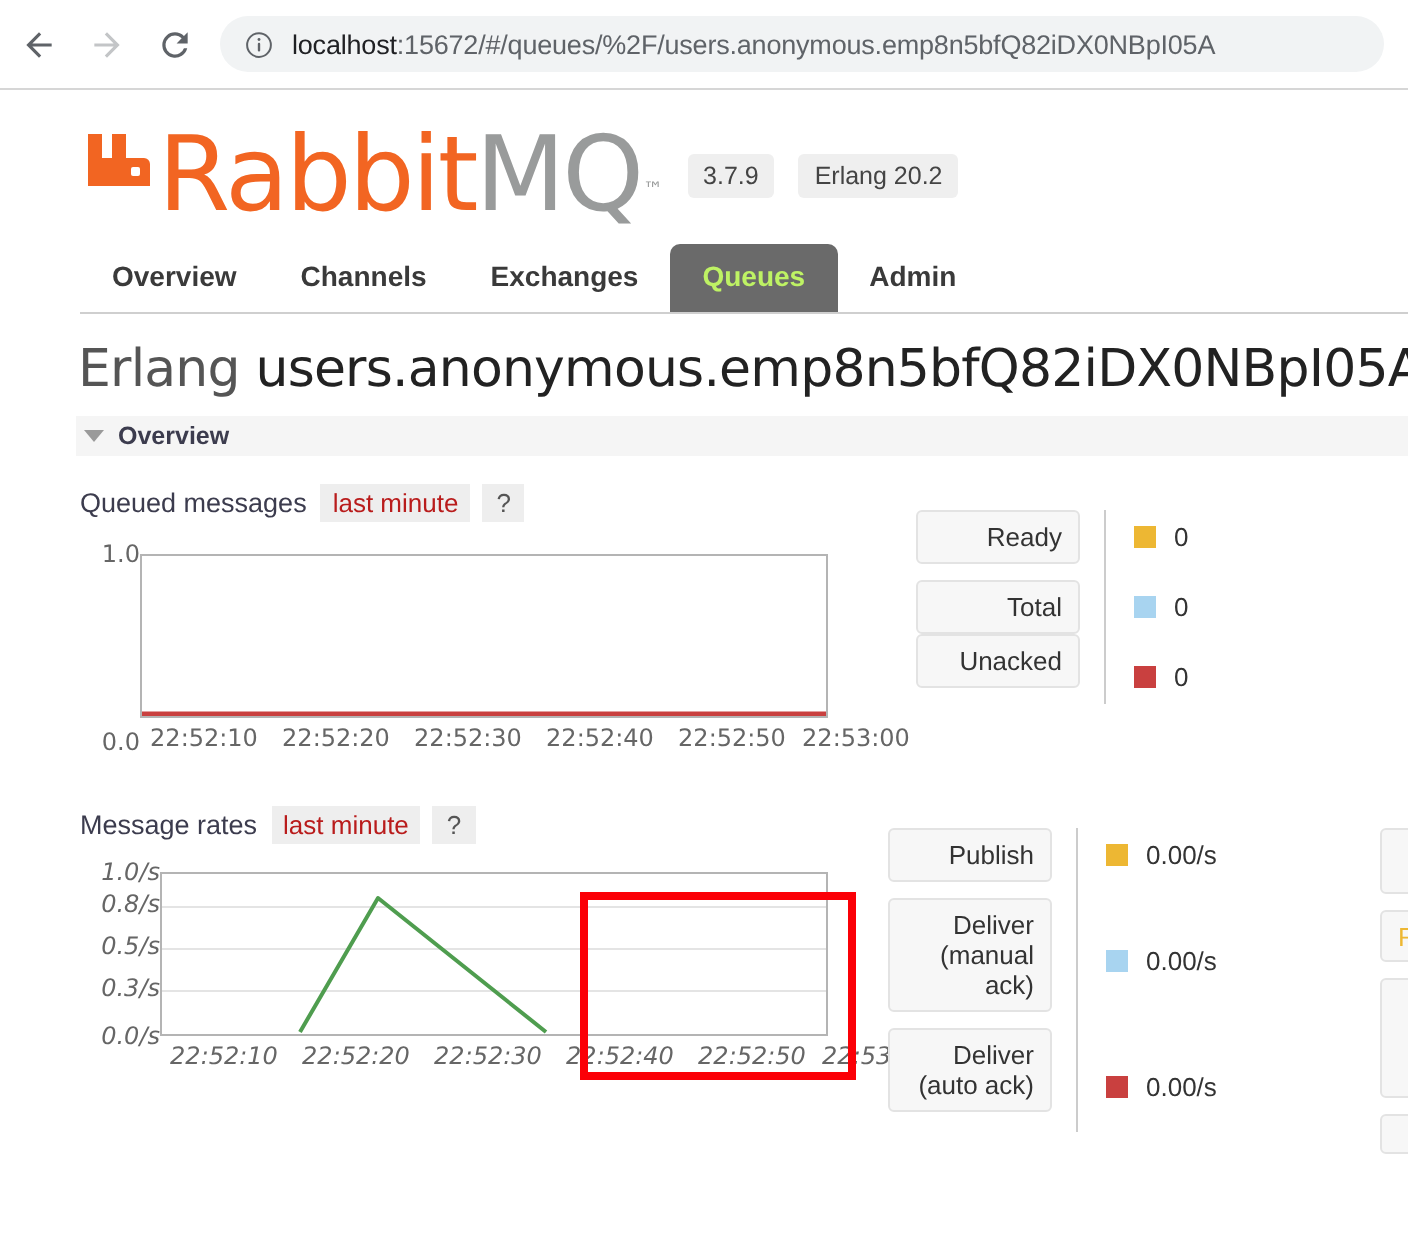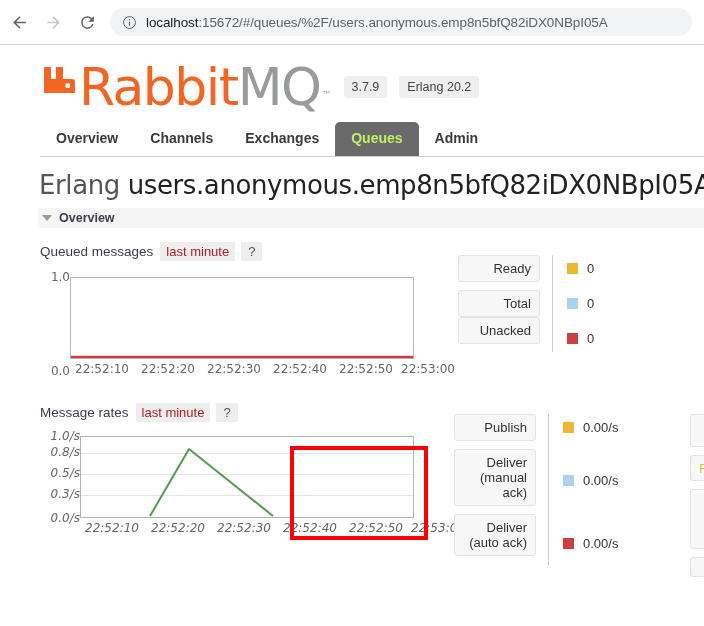--- a/index.html
+++ b/index.html
@@ -384,21 +384,21 @@
       <div class="xaxis" style="left:40px; top:99px; width:334px;">
         <span class="xtick" style="left:32px;">22:52:10</span>
         <span class="xtick" style="left:98px;">22:52:20</span>
         <span class="xtick" style="left:164px;">22:52:30</span>
         <span class="xtick" style="left:230px;">22:52:40</span>
         <span class="xtick" style="left:296px;">22:52:50</span>
         <span class="xtick" style="left:358px;">22:53:00</span>
       </div>
     </div>
 
-    <div class="legend" style="left:454px; top:12px;">
+    <div class="legend" style="left:444px; top:12px;">
       <div class="legend-labels">
         <div class="legend-label-box" style="margin-bottom:8px;">Publish</div>
         <div class="legend-label-box" style="margin-bottom:8px; white-space:pre-line; text-align:right; display:block;">Deliver
 (manual
 ack)</div>
         <div class="legend-label-box" style="white-space:pre-line; text-align:right; display:block;">Deliver
 (auto ack)</div>
       </div>
       <div class="legend-values">
         <div class="legend-value-row" style="height:27px; margin-bottom:8px;">

